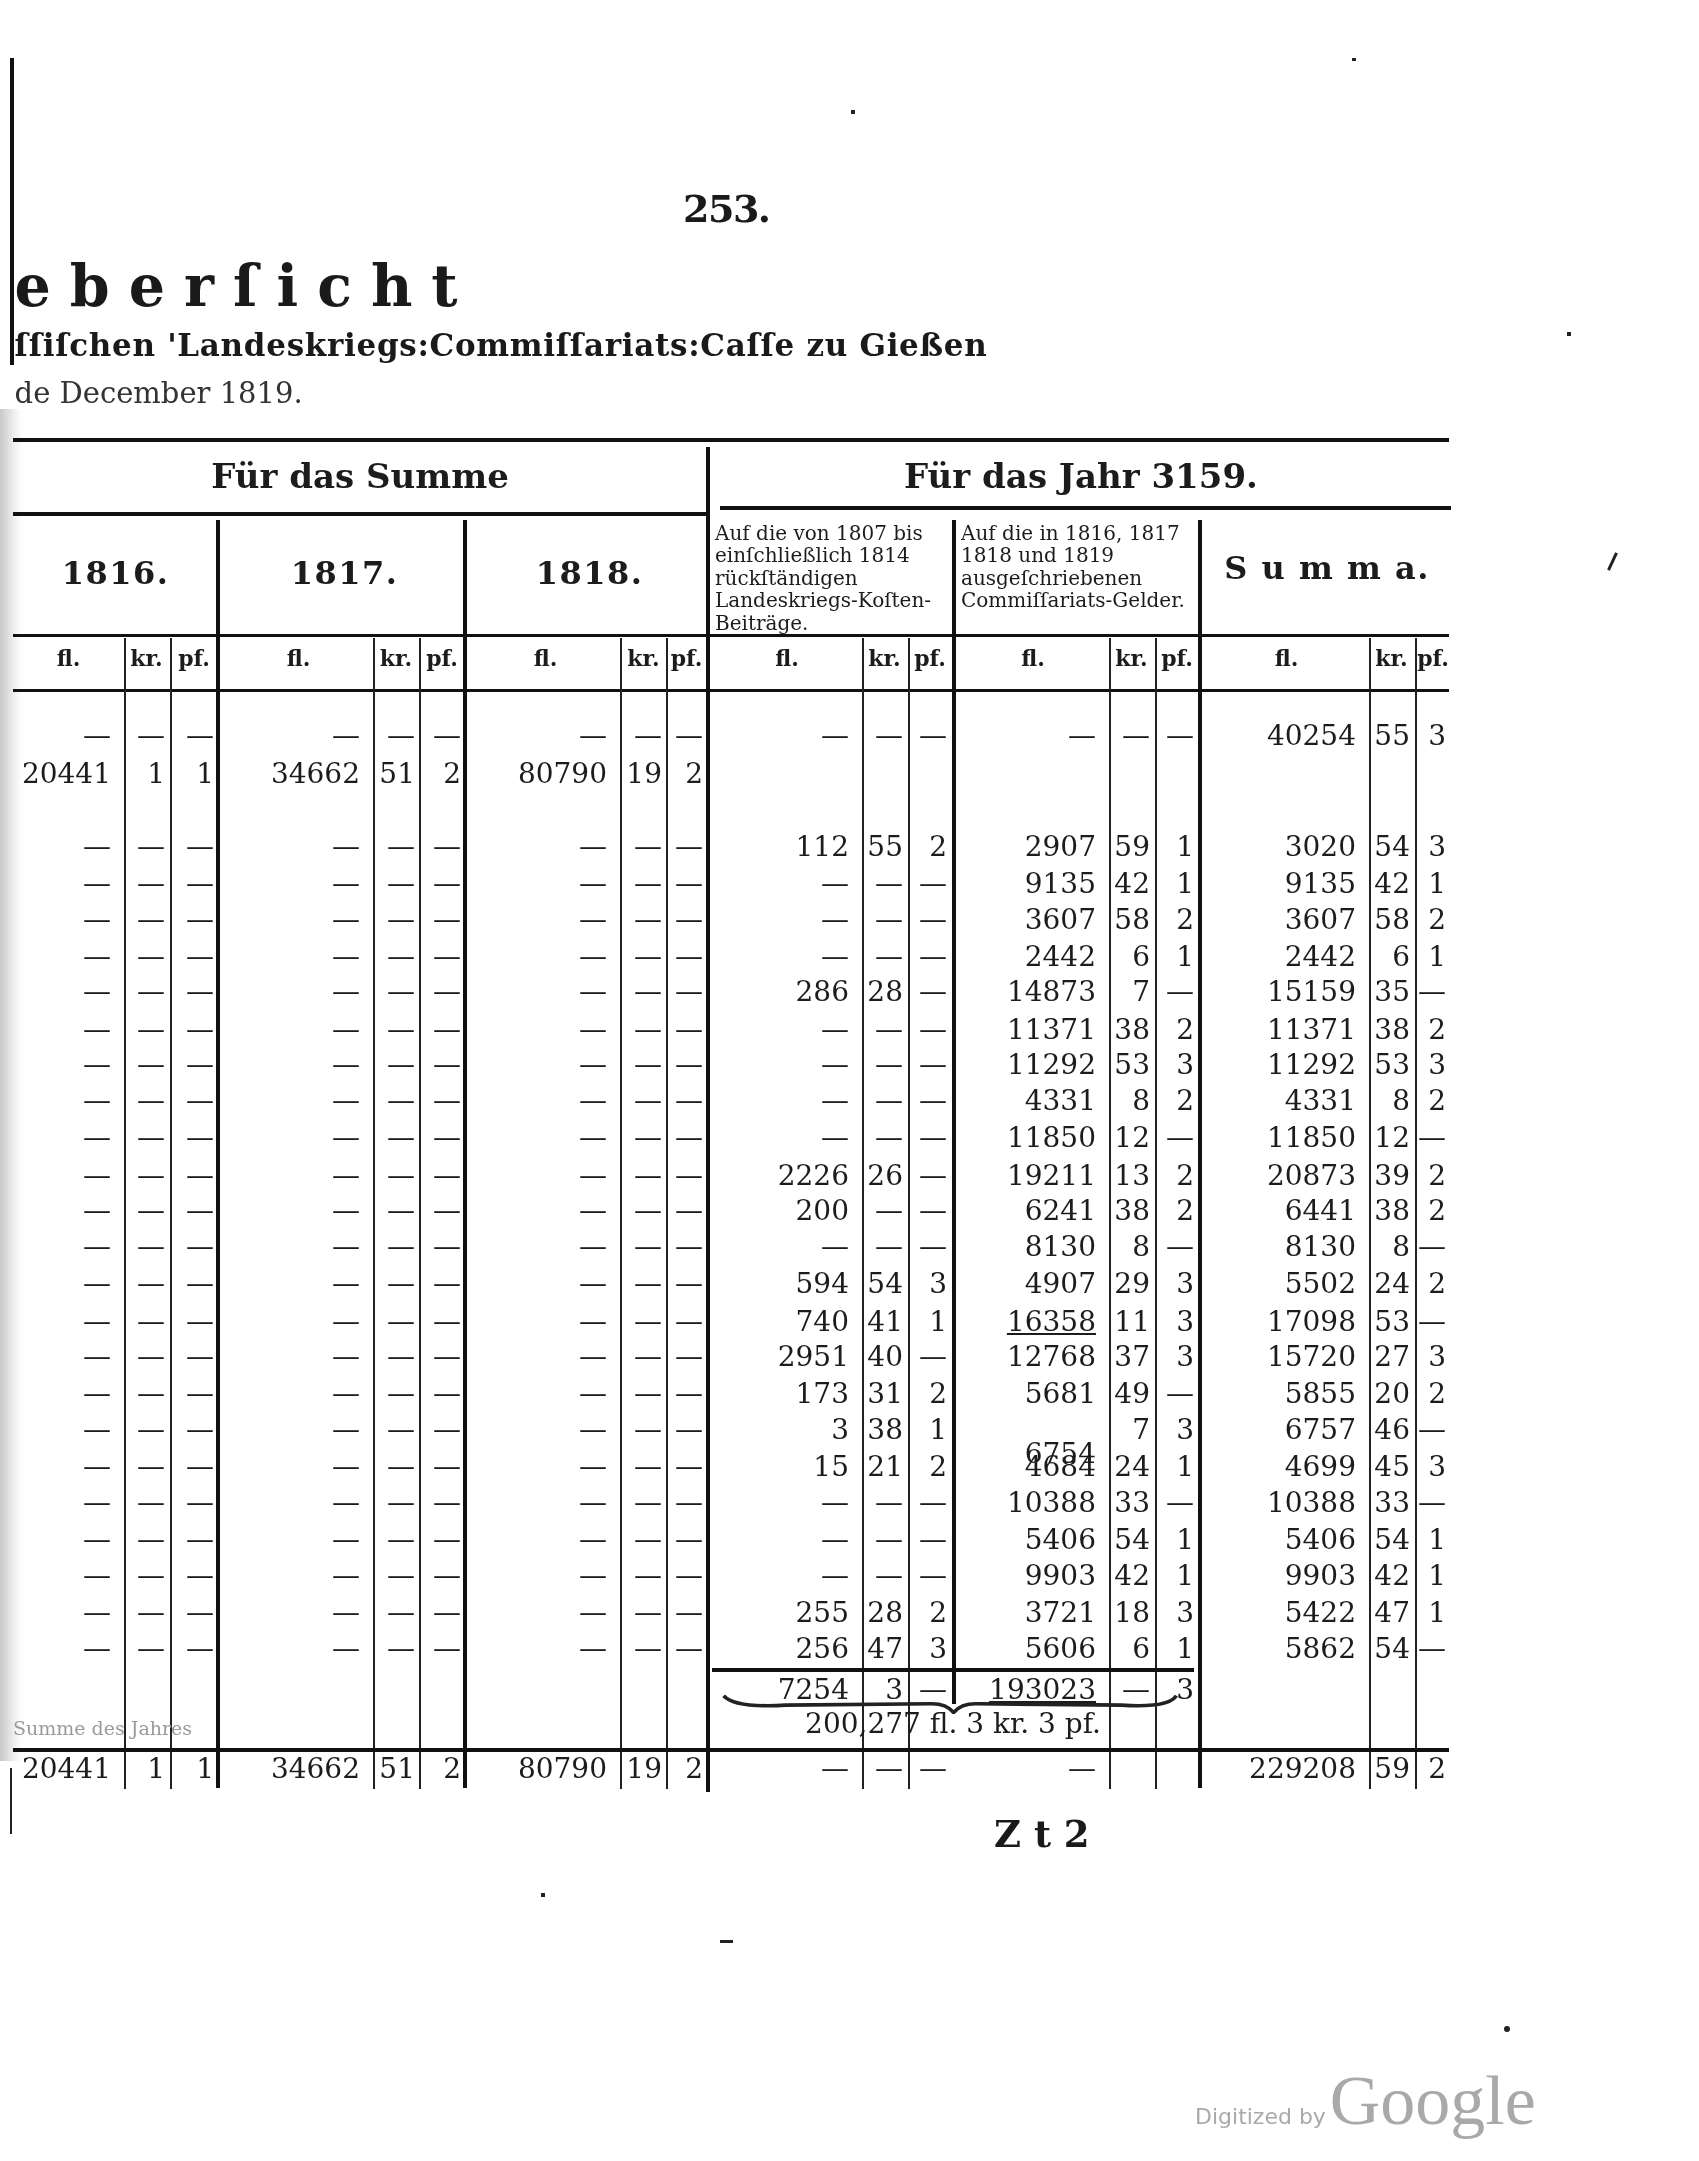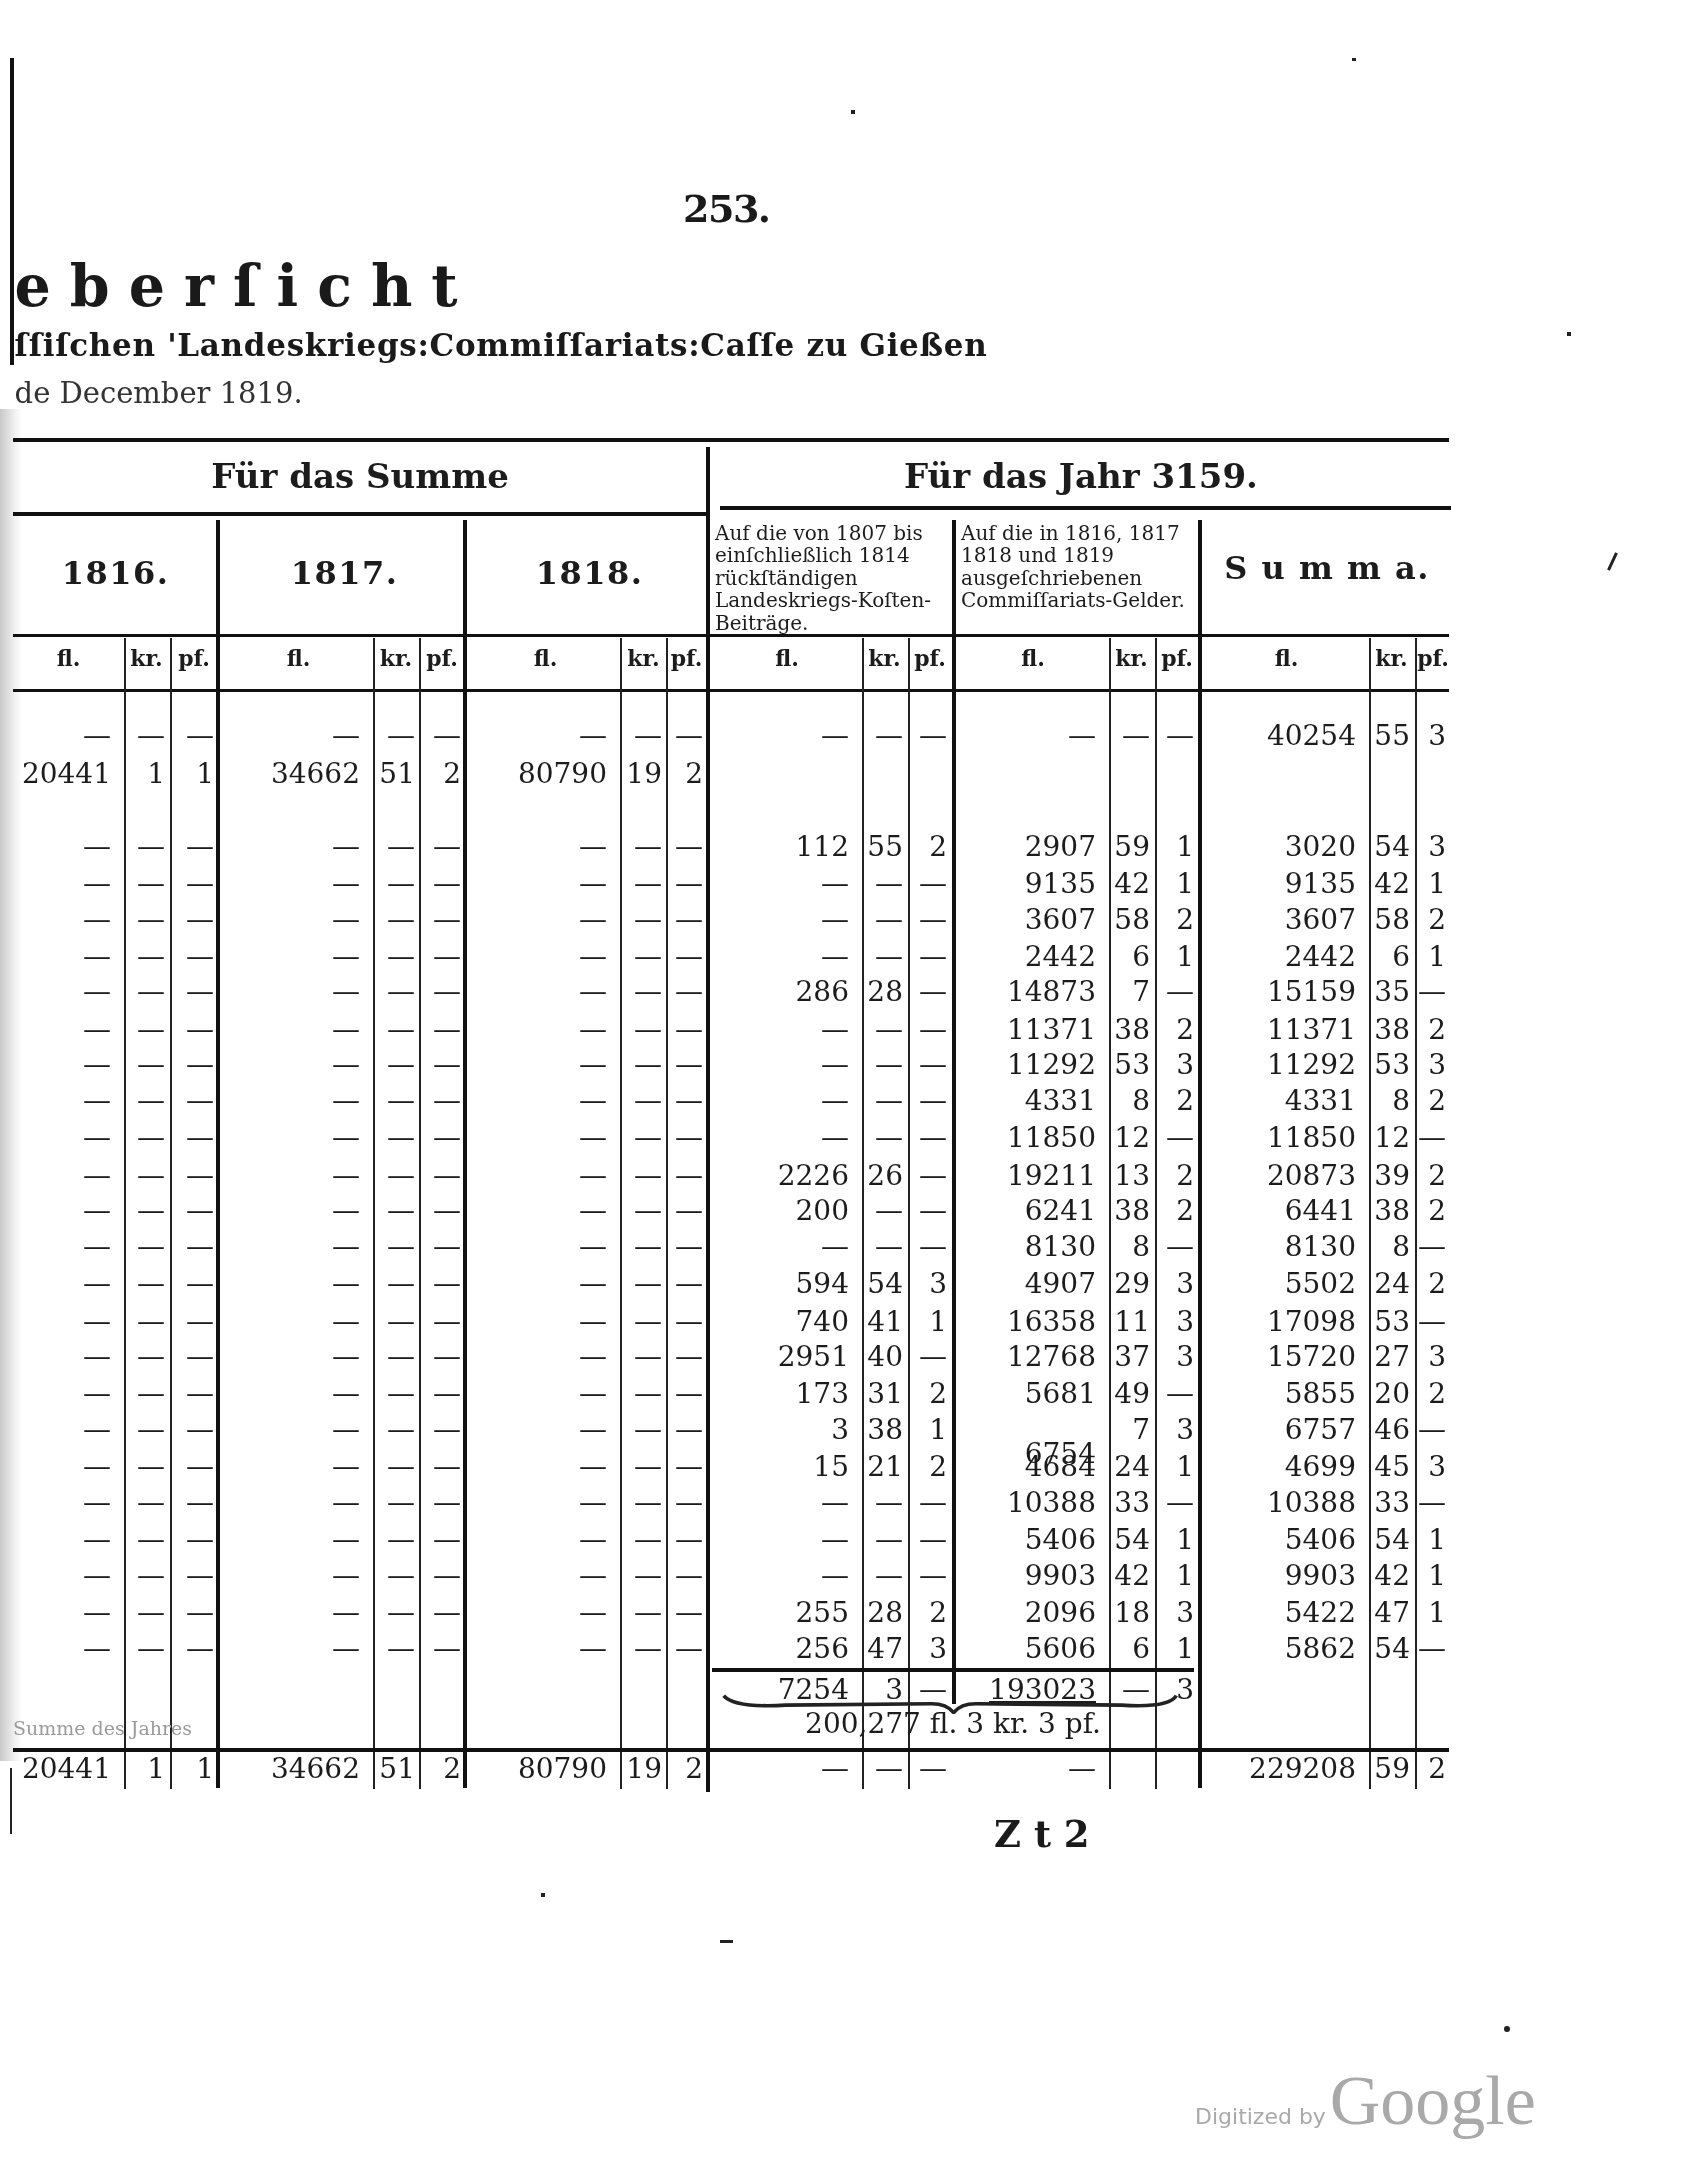--- a/index.html
+++ b/index.html
@@ -400,21 +400,21 @@
     <div class="cell r" style="left: 170px; top: 1308px; width: 44px;">—</div>
     <div class="cell r" style="left: 224px; top: 1308px; width: 136px;">—</div>
     <div class="cell r" style="left: 373px; top: 1308px; width: 42px;">—</div>
     <div class="cell r" style="left: 419px; top: 1308px; width: 42px;">—</div>
     <div class="cell r" style="left: 471px; top: 1308px; width: 136px;">—</div>
     <div class="cell r" style="left: 620px; top: 1308px; width: 42px;">—</div>
     <div class="cell r" style="left: 666px; top: 1308px; width: 37px;">—</div>
     <div class="cell r" style="left: 712px; top: 1308px; width: 137px;">740</div>
     <div class="cell r" style="left: 862px; top: 1308px; width: 41px;">41</div>
     <div class="cell r" style="left: 908px; top: 1308px; width: 39px;">1</div>
-    <div class="cell r" style="left: 957px; top: 1308px; width: 139px;">16358</div>
+    <div class="cell r" style="left: 957px; top: 1308px; width: 139px; text-decoration: underline;">16358</div>
     <div class="cell r" style="left: 1109px; top: 1308px; width: 41px;">11</div>
     <div class="cell r" style="left: 1155px; top: 1308px; width: 39px;">3</div>
     <div class="cell r" style="left: 1204px; top: 1308px; width: 152px;">17098</div>
     <div class="cell r" style="left: 1369px; top: 1308px; width: 41px;">53</div>
     <div class="cell r" style="left: 1415px; top: 1308px; width: 31px;">—</div>
     <div class="cell r" style="left: 13px; top: 1343px; width: 98px;">—</div>
     <div class="cell r" style="left: 124px; top: 1343px; width: 41px;">—</div>
     <div class="cell r" style="left: 170px; top: 1343px; width: 44px;">—</div>
     <div class="cell r" style="left: 224px; top: 1343px; width: 136px;">—</div>
     <div class="cell r" style="left: 373px; top: 1343px; width: 42px;">—</div>
@@ -544,21 +544,21 @@
     <div class="cell r" style="left: 170px; top: 1599px; width: 44px;">—</div>
     <div class="cell r" style="left: 224px; top: 1599px; width: 136px;">—</div>
     <div class="cell r" style="left: 373px; top: 1599px; width: 42px;">—</div>
     <div class="cell r" style="left: 419px; top: 1599px; width: 42px;">—</div>
     <div class="cell r" style="left: 471px; top: 1599px; width: 136px;">—</div>
     <div class="cell r" style="left: 620px; top: 1599px; width: 42px;">—</div>
     <div class="cell r" style="left: 666px; top: 1599px; width: 37px;">—</div>
     <div class="cell r" style="left: 712px; top: 1599px; width: 137px;">255</div>
     <div class="cell r" style="left: 862px; top: 1599px; width: 41px;">28</div>
     <div class="cell r" style="left: 908px; top: 1599px; width: 39px;">2</div>
-    <div class="cell r" style="left: 957px; top: 1599px; width: 139px;">2096</div>
+    <div class="cell r" style="left: 957px; top: 1599px; width: 139px;">3721</div>
     <div class="cell r" style="left: 1109px; top: 1599px; width: 41px;">18</div>
     <div class="cell r" style="left: 1155px; top: 1599px; width: 39px;">3</div>
     <div class="cell r" style="left: 1204px; top: 1599px; width: 152px;">5422</div>
     <div class="cell r" style="left: 1369px; top: 1599px; width: 41px;">47</div>
     <div class="cell r" style="left: 1415px; top: 1599px; width: 31px;">1</div>
     <div class="cell r" style="left: 13px; top: 1635px; width: 98px;">—</div>
     <div class="cell r" style="left: 124px; top: 1635px; width: 41px;">—</div>
     <div class="cell r" style="left: 170px; top: 1635px; width: 44px;">—</div>
     <div class="cell r" style="left: 224px; top: 1635px; width: 136px;">—</div>
     <div class="cell r" style="left: 373px; top: 1635px; width: 42px;">—</div>

